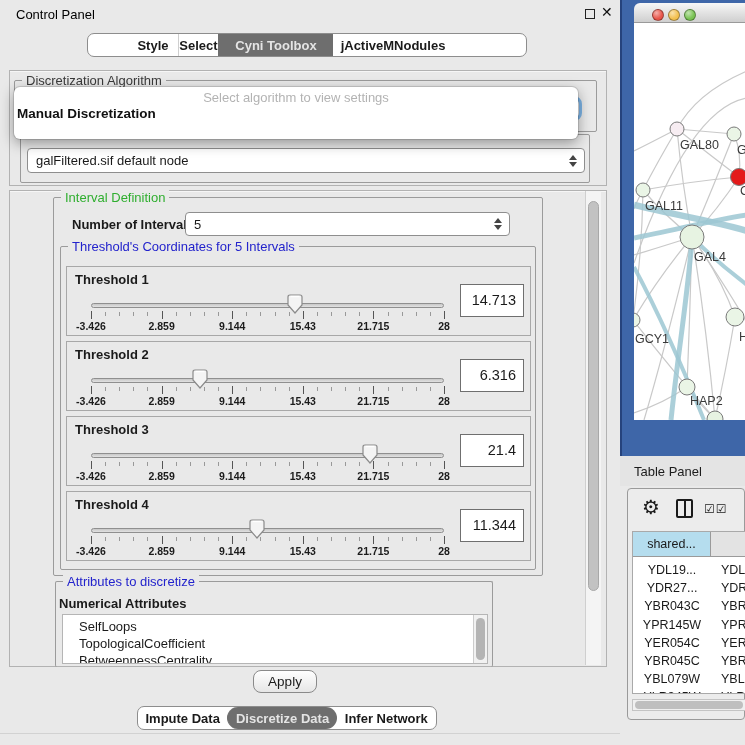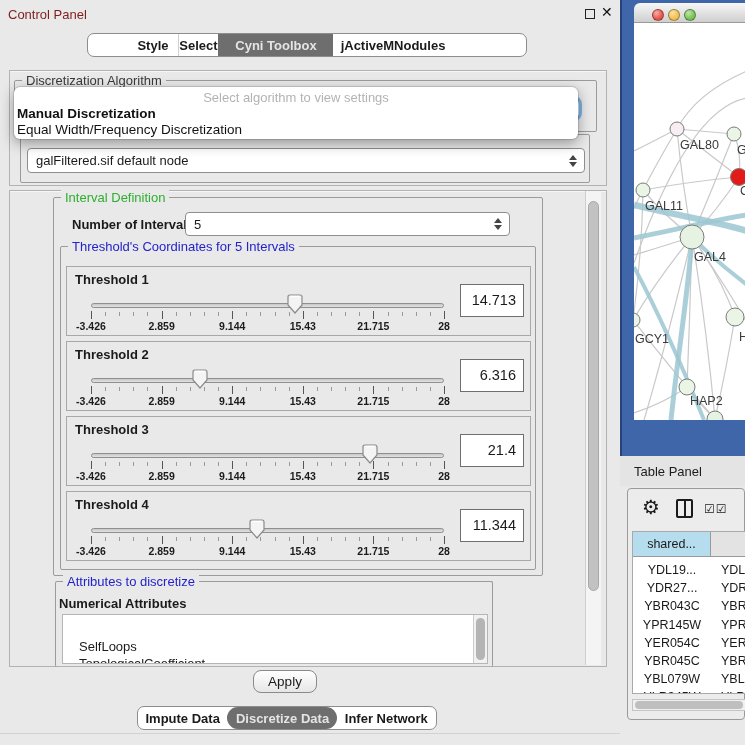--- a/index.html
+++ b/index.html
@@ -1,21 +1,21 @@
 <!DOCTYPE html>
 <html><head>
 <meta charset="utf-8">
 <style>
   * { margin:0; padding:0; box-sizing:border-box; }
   html,body { width:745px; height:745px; }
   body { position:relative; font-family:"Liberation Sans","DejaVu Sans",sans-serif; background:#e9e9e9; overflow:hidden; color:#1a1a1a; }
   .abs { position:absolute; }
 
   
-  .cp-title { left:8px; top:7px; font-size:13px; color:#7f1d1d; }
+  .cp-title { left:16px; top:7px; font-size:13px; color:#000000; }
   .float-btn { left:585px; top:9px; width:10px; height:10px; border:1.5px solid #222; background:transparent; }
   .close-btn { left:601px; top:4px; font-size:14px; font-weight:bold; color:#111; }
 
   
   .tabbar { display:flex; background:#fff; border:1px solid #8d8d8d; border-radius:7px; overflow:hidden; height:24px; }
   .tab { display:flex; align-items:center; justify-content:center; gap:4px; font-size:13px; font-weight:bold; color:#1a1a1a; border-left:1px solid #cfcfcf; height:100%; }
   .tab:first-child { border-left:none; }
   .tab.selected { background:#6e6e6e; color:#e4e4e4; border-left:1px solid #6e6e6e; }
   .tab.selected + .tab { border-left:none; }
   .top-tabbar { left:87px; top:33px; width:440px; }
@@ -49,21 +49,21 @@
   .th-track { position:absolute; left:24px; top:36px; width:353px; height:5px; border:1px solid #8f8f8f; border-radius:3px; background:linear-gradient(#c7c7c7,#e2e2e2); }
   .th-tick { position:absolute; width:1px; background:#8a8a8a; }
   .th-ticks { position:absolute; left:24px; top:44px; width:353px; height:9px; }
   .th-labels { position:absolute; left:24px; top:53px; width:353px; height:12px; }
   .th-lab { position:absolute; transform:translateX(-50%); font-size:10.5px; font-weight:bold; color:#1c1c1c; white-space:nowrap; }
   .th-thumb { position:absolute; top:27px; width:16px; height:20px; z-index:3; }
   .th-value { position:absolute; right:6px; top:17px; width:64px; height:33px; background:#fff; border:1px solid #6f6f6f; font-size:14.5px; text-align:right; line-height:31px; padding-right:7px; }
 
   
   .attr-list { position:absolute; left:62px; top:614px; width:426px; height:50px; background:#fff; border:1px solid #b5b5b5; overflow:hidden; font-size:13px; }
-  .attr-list ul { list-style:none; padding:3px 0 0 16px;margin-top:20px; }
+  .attr-list ul { list-style:none; padding:3px 0 0 16px; }
   .attr-list li { line-height:17px; }
   .list-scroll { position:absolute; right:0; top:0; bottom:0; width:14px; background:#f1f1f1; border-left:1px solid #ccc; }
   .list-scroll .thumb { position:absolute; left:2px; top:3px; width:9px; height:42px; border-radius:5px; background:#b4b4b4; }
 
   .apply-btn { left:253px; top:670px; width:64px; height:23px; border:1px solid #8a8a8a; border-radius:8px; background:linear-gradient(#ffffff,#e6e6e6); font-size:13.5px; text-align:center; line-height:21px; }
 
   
   .desktop { left:620px; top:0; width:125px; height:456px; background:#3e66a8; border-left:2px solid #26437c; }
   .net-titlebar { position:absolute; left:12px; top:3px; width:113px; height:20px; background:linear-gradient(#f7f7f7,#cfcfcf); border-bottom:1px solid #9a9a9a; border-top-left-radius:6px; }
   .light { position:absolute; top:6px; width:12px; height:12px; border-radius:50%; border:1px solid rgba(0,0,0,.35); }
@@ -132,21 +132,20 @@
     <span class="stepper">
         <i class="up"></i>
         <i class="dn"></i>
       </span>
   </div>
 </div>
 
 <div class="abs popup">
   <div class="ph">Select algorithm to view settings</div>
   <div class="opt bold" style="top:19px;">Manual Discretization</div>
-  <div class="opt" style="top:35px;">Equal Width/Frequency Discretization</div>
 </div>
 
 <div class="abs panel" style="left:9px;top:190px;width:598px;height:477px;"></div>
 <div class="pane-scroll">
     <div class="thumb"></div>
   </div>
 
 <div class="abs groupbox" style="left:53px;top:197px;width:490px;height:379px;">
   <span class="group-title gt-green">Interval Definition</span>
 </div>

